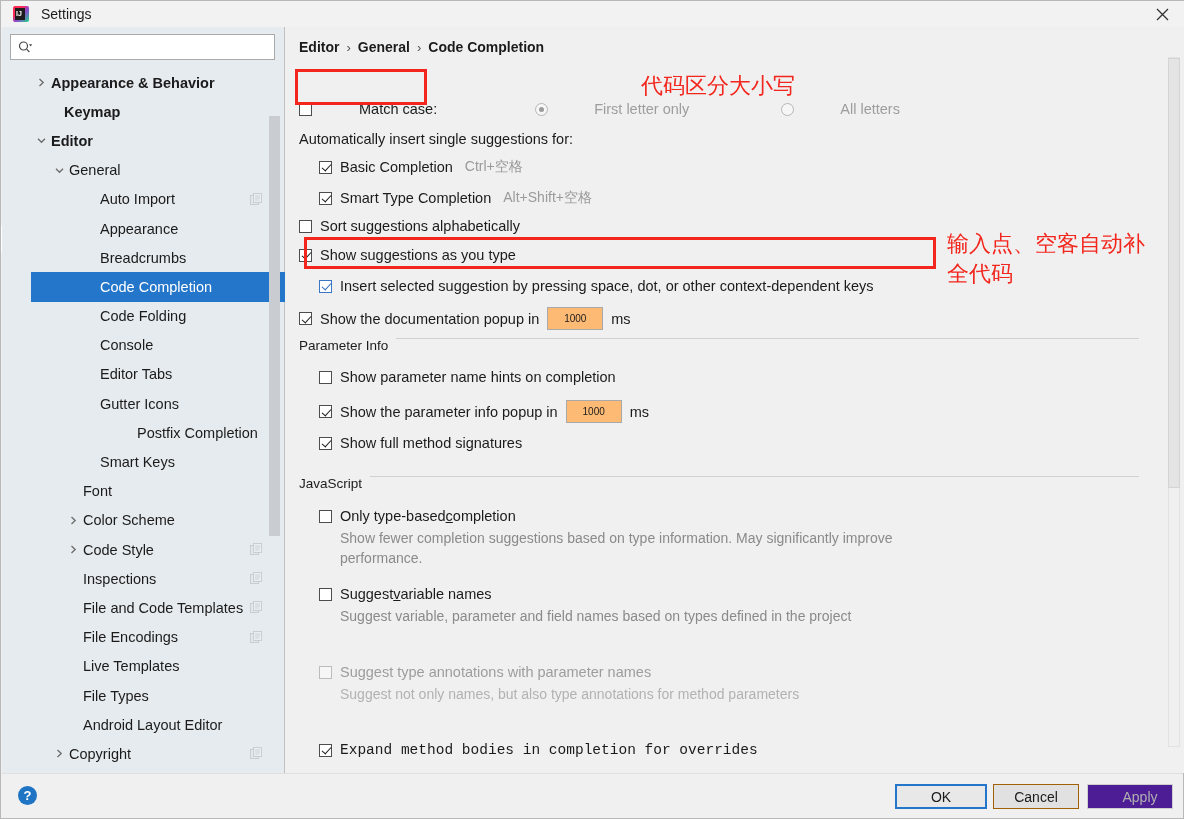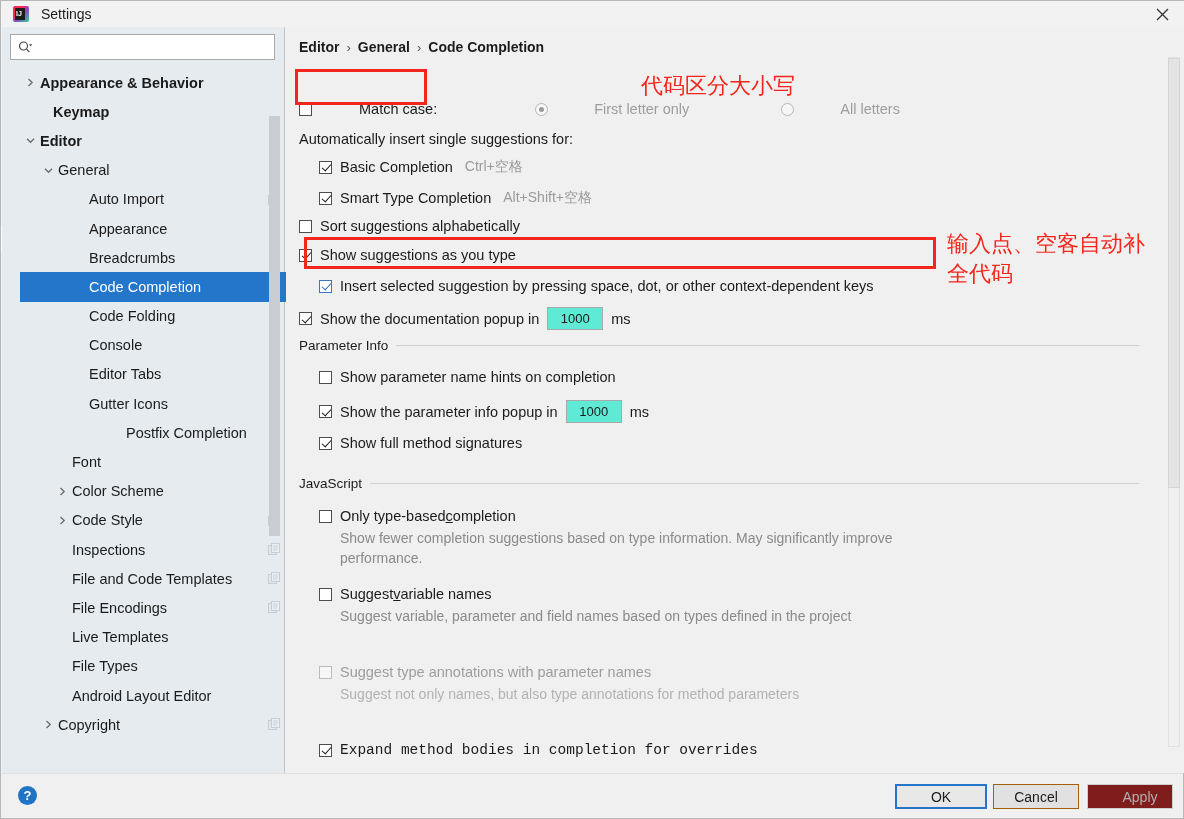--- a/index.html
+++ b/index.html
@@ -76,23 +76,24 @@
     border: none; outline: none;
     background: transparent;
     flex: 1; height: 22px;
     font-size: 13px;
     font-family: "Liberation Sans", sans-serif;
     padding-left: 4px;
     color: #1c1c1c;
   }
 
   .tree {
-    position: absolute; left: 18px; top: 41px;
+    position: absolute; left: 0; top: 41px;
     width: 283px; height: 705px;
     overflow: hidden;
+    padding-left: 29px;
   }
   .tree-row {
     position: relative;
     height: 29.2px;
     display: flex; align-items: center;
     font-size: 14.5px;
     color: #1b1b1b;
     cursor: default;
     white-space: nowrap;
   }
@@ -190,32 +191,32 @@
     content: "";
     position: absolute; left: 3px; top: 3px;
     width: 5px; height: 5px; border-radius: 50%;
     background: #9b9b9b;
   }
 
   .shortcut { color: #9a9a9a; margin-left: 12px; font-size: 14px; }
 
   .numfield {
     width: 56px; height: 23px;
-    background: #5eead4;
+    background: #fdba74;
     border: 1px solid #a9a9a9;
-    font-size: 13px;
+    font-size: 10px;
     color: #1b1b1b;
     display: flex; align-items: center; justify-content: center;
     margin: 0 8px;
     flex: 0 0 auto;
   }
 
   .section {
     position: absolute;
-    display: flex; align-items: center;
+    display: flex; 
     font-size: 13.5px; color: #1b1b1b;
     white-space: nowrap;
     width: 840px;
   }
   .section .line {
     flex: 1; height: 1px; background: #d0d0d0; margin-left: 8px;
   }
 
   .helptext {
     position: absolute;
@@ -283,21 +284,21 @@
     font-size: 14px;
     color: #1b1b1b;
     display: flex; align-items: center; justify-content: center;
     cursor: pointer;
     font-family: "Liberation Sans", sans-serif;
   }
   .btn.primary {
     background: #e8e8e8;
     border: 2px solid #2376c9;
   }
-  .btn.disabled { color: #b0b0b0; border-color: #cfcfcf; background:#7f1d1d;padding-left:20px; }
+  .btn.disabled { color: #b0b0b0; border-color: #cfcfcf; background:#4c1d95;padding-left:20px; }
 
   .left-stub {
     position: absolute; left: 0; top: 225px;
     width: 3px; height: 26px; background:#ffffff;
   }
 </style>
 </head>
 <body>
 
 <div id="app">
@@ -382,20 +383,23 @@
         <div class="tree-row">
           <span class="label" style="margin-left: 69px;">Editor Tabs</span>
         </div>
         <div class="tree-row">
           <span class="label" style="margin-left: 69px;">Gutter Icons</span>
         </div>
         <div class="tree-row">
           <span class="label" style="margin-left: 106px;">Postfix Completion</span>
         </div>
         <div class="tree-row">
+          <span class="label" style="margin-left: 69px;">Smart Keys</span>
+        </div>
+        <div class="tree-row">
           <span class="label" style="margin-left: 52px;">Font</span>
         </div>
         <div class="tree-row">
           <span class="arrow" style="left: 36px; color: rgb(107, 107, 107);">
             <svg width="9" height="9" viewBox="0 0 9 9">
               <path d="M2.5 1 L6.2 4.5 L2.5 8" stroke="currentColor" stroke-width="1.3" fill="none"></path>
             </svg>
           </span>
           <span class="label" style="margin-left: 52px;">Color Scheme</span>
         </div>

